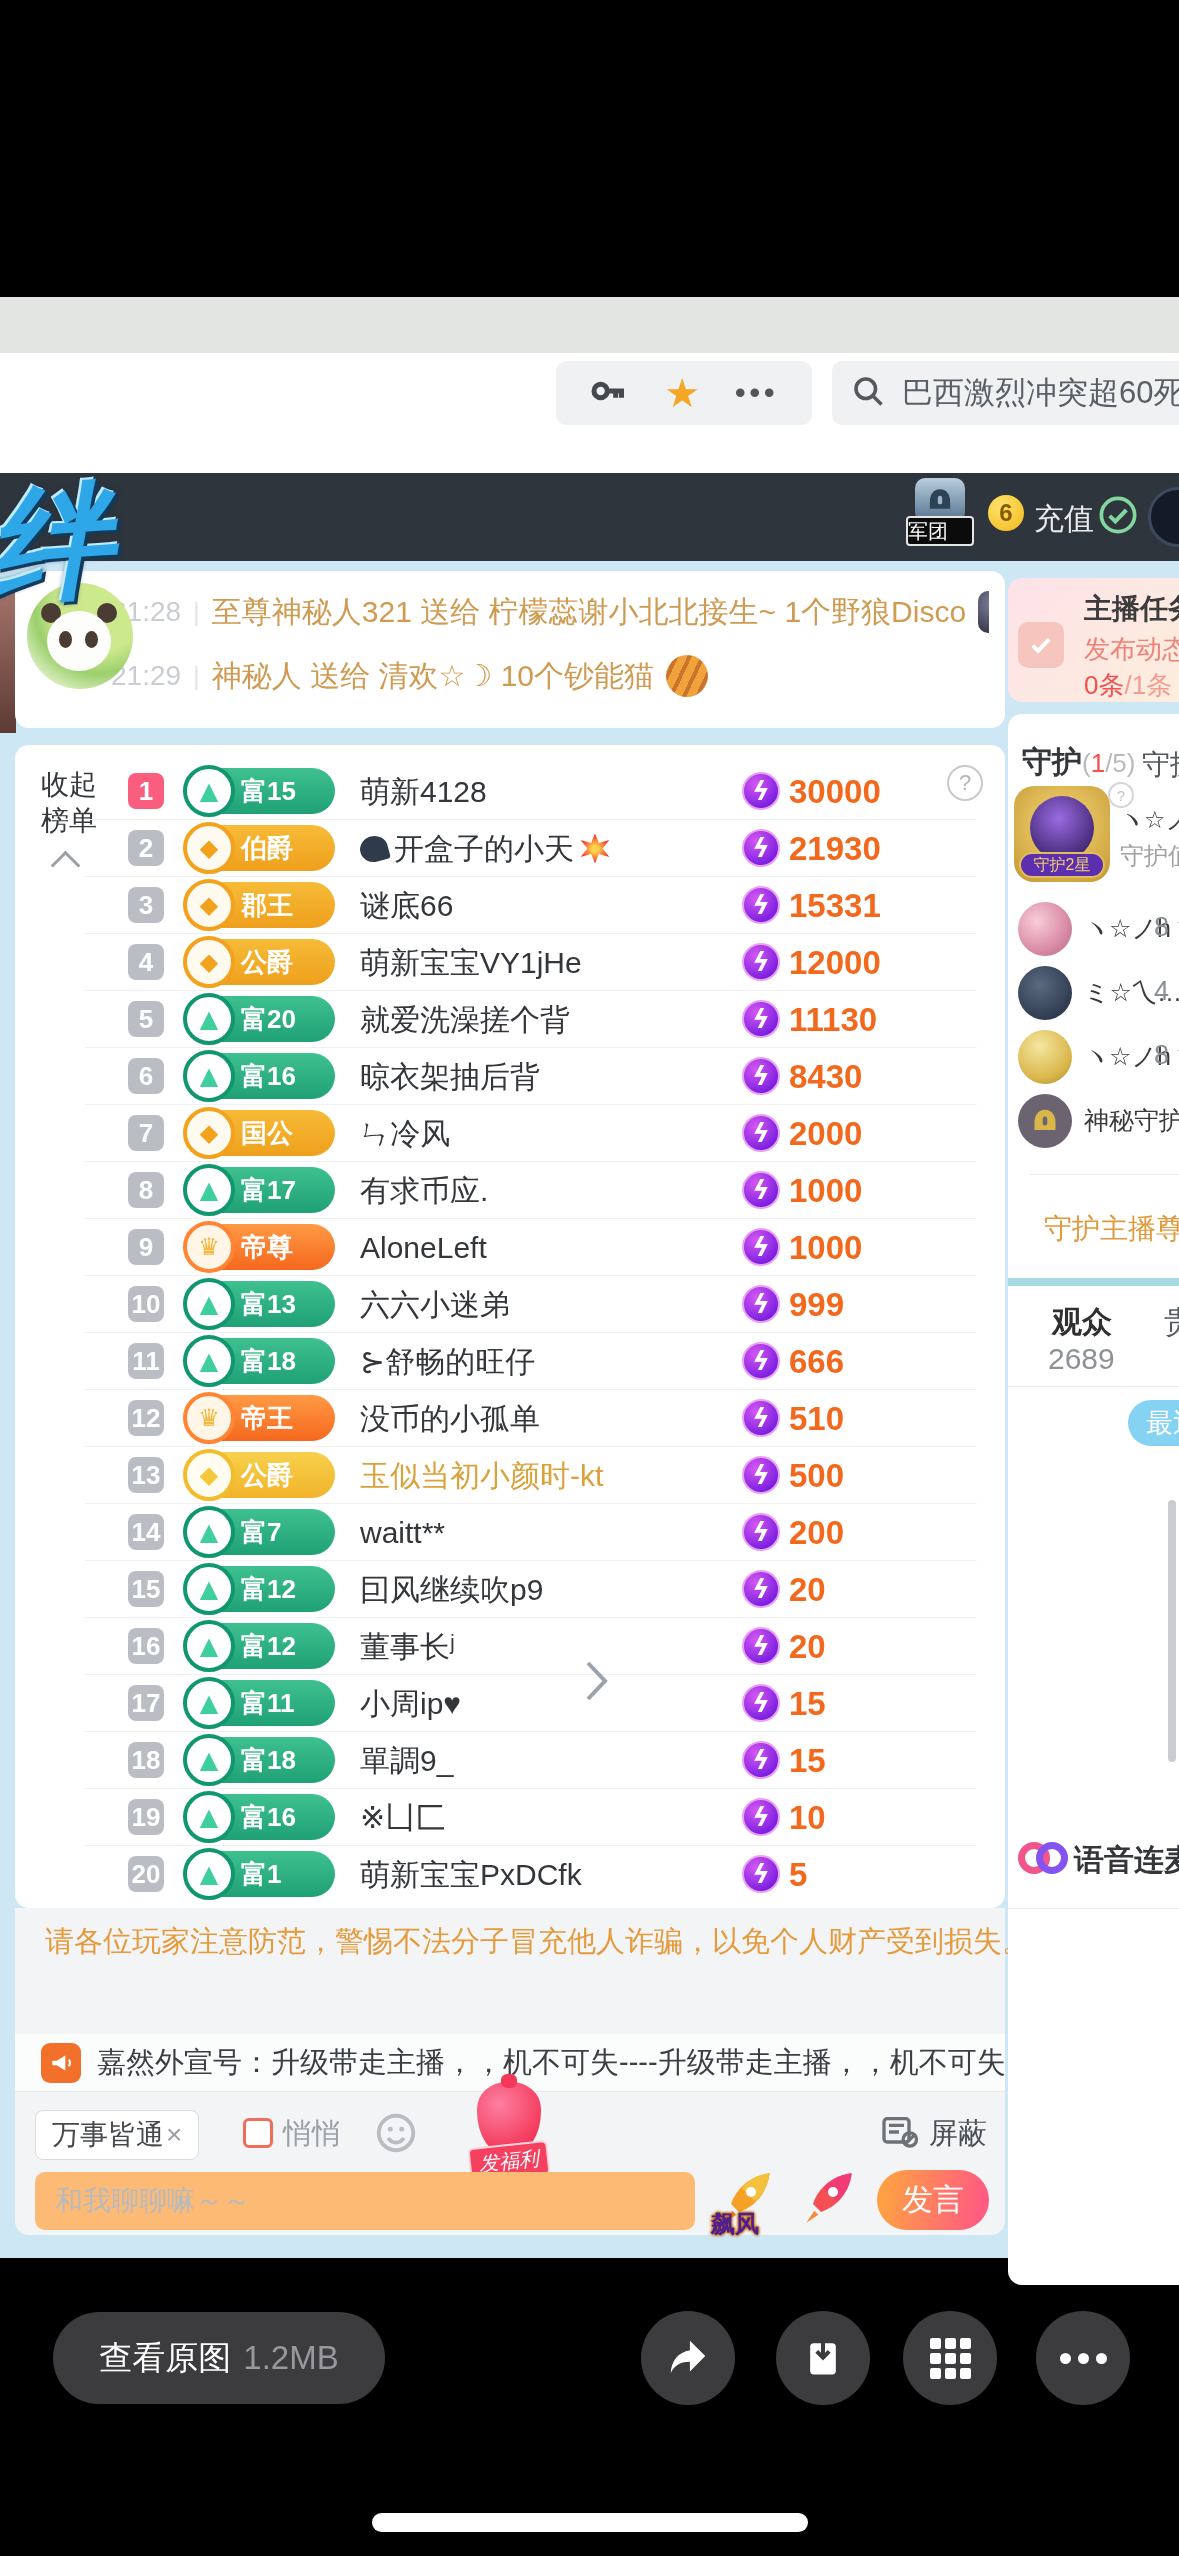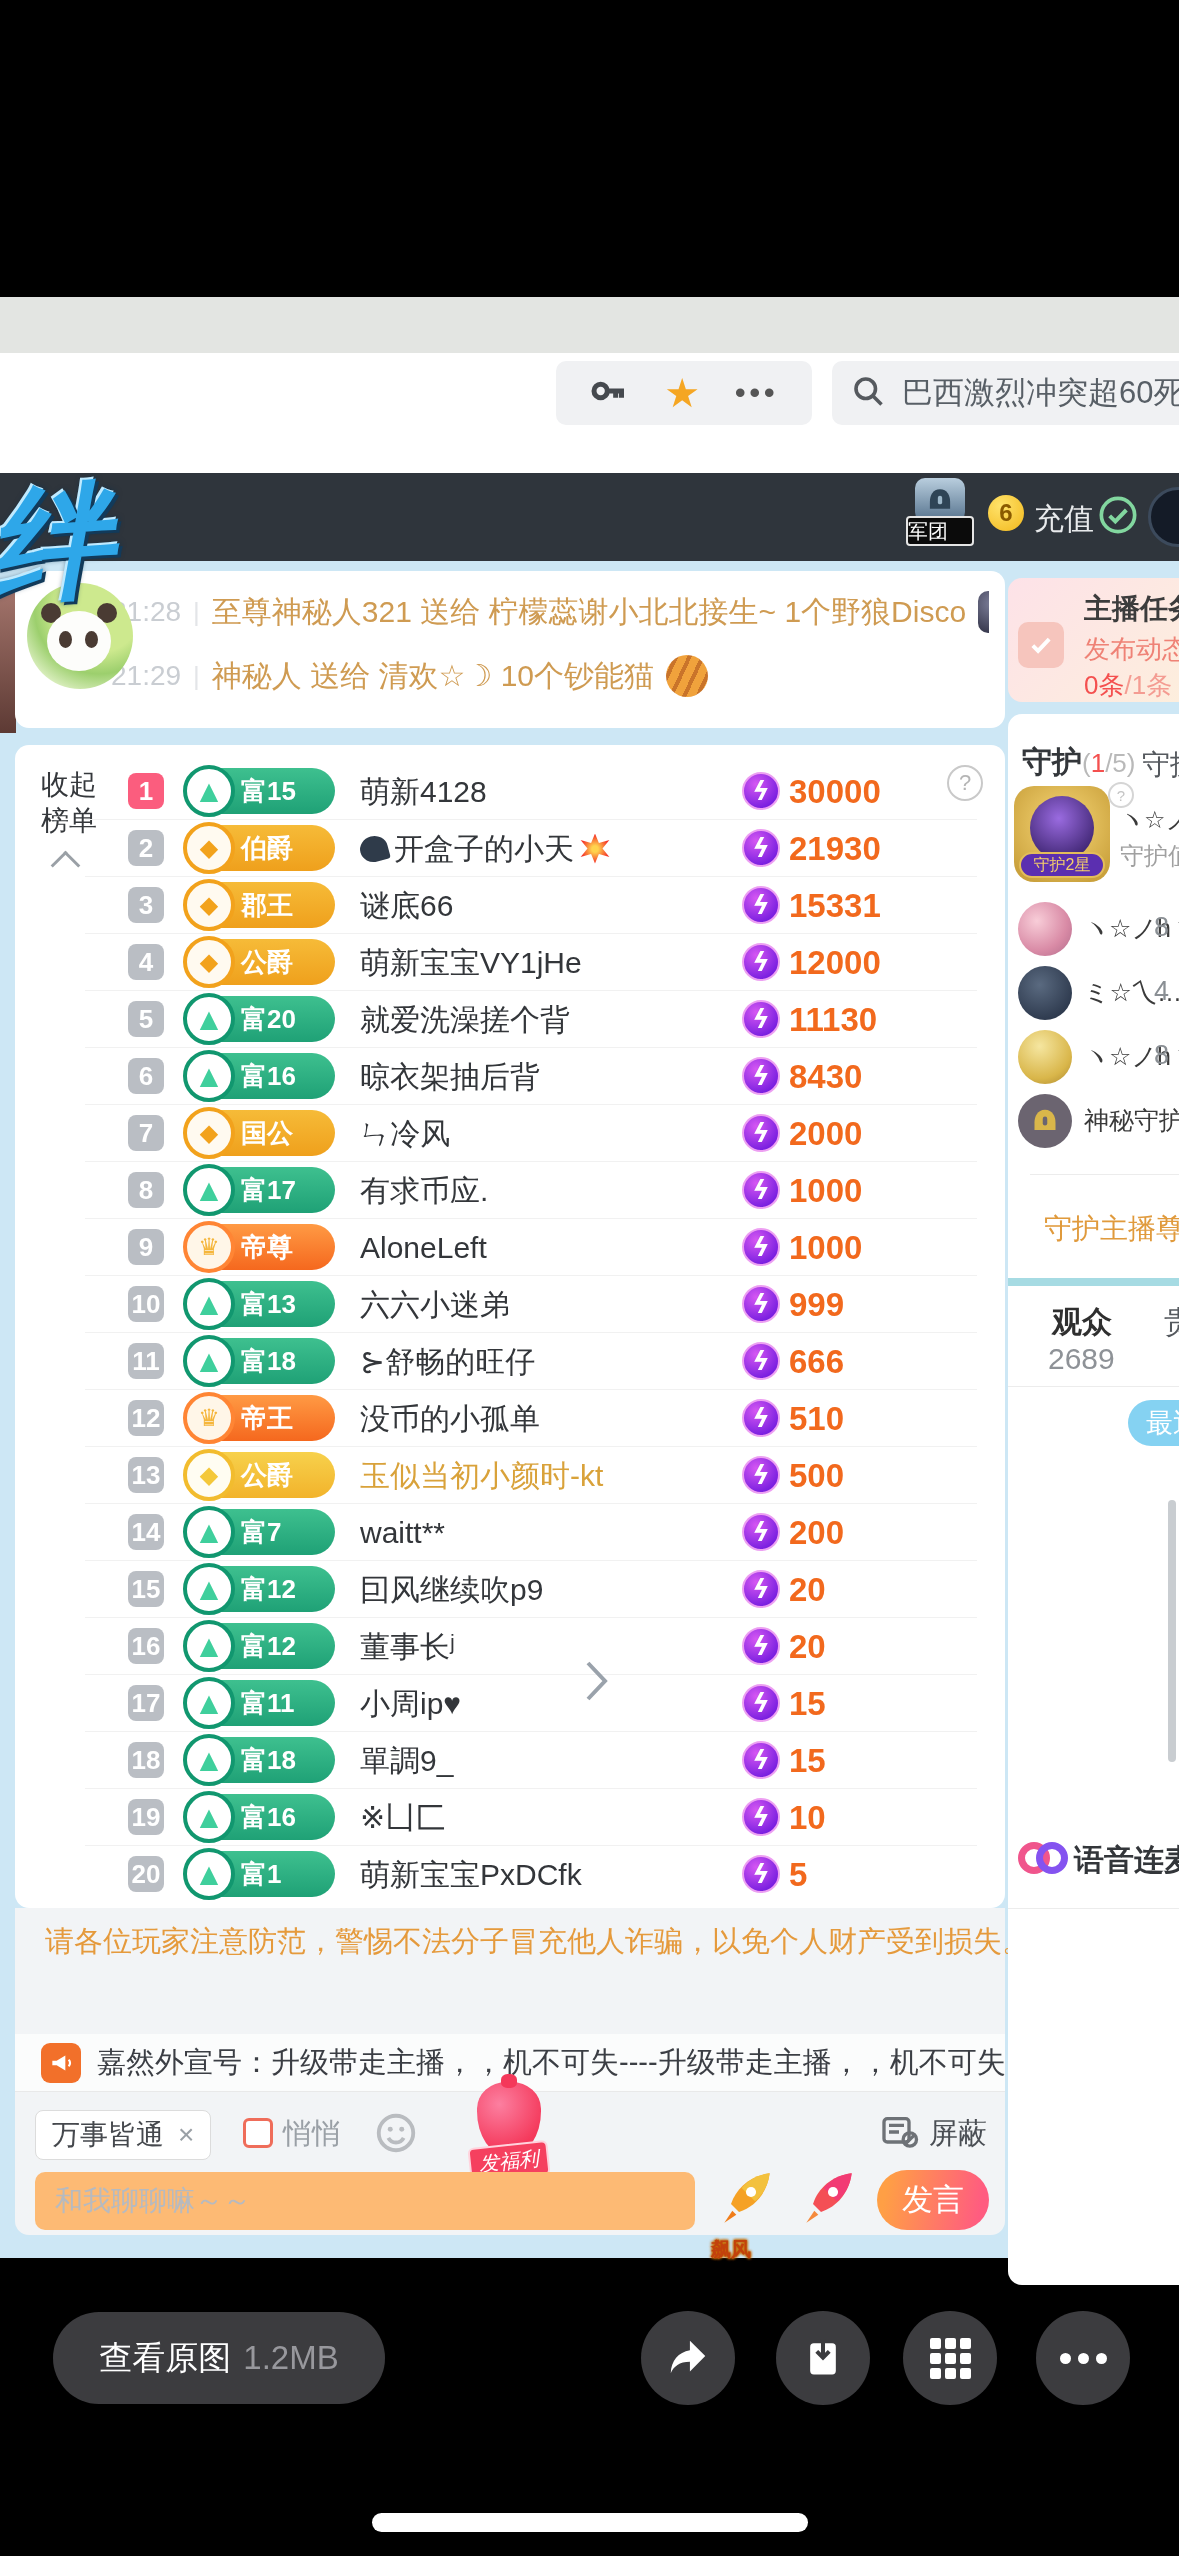--- a/index.html
+++ b/index.html
@@ -92,40 +92,40 @@
 
   
   .bottom-block{position:absolute;left:15px;top:1347px;width:990px;height:327px;background:#f2f4f6;border-radius:0 0 14px 14px;}
   .notice{position:absolute;left:30px;top:14px;font-size:29px;color:#e59a3c;white-space:nowrap;}
   .announce-row{position:absolute;left:0;top:126px;width:990px;height:58px;background:#fbfcfc;border-bottom:1px solid #e9e9e9;
                 display:flex;align-items:center;gap:16px;padding:0 0 0 26px;box-sizing:border-box;overflow:hidden;}
   .mega{width:40px;height:40px;border-radius:9px;background:#f2702a;flex:0 0 auto;display:flex;align-items:center;justify-content:center;}
   .announce-text{font-size:29px;color:#3b3e44;white-space:nowrap;}
   .chat-toolbar{position:absolute;left:0;top:194px;width:990px;height:66px;}
   .medal-pill{position:absolute;left:20px;top:8px;height:48px;border:1px solid #dcdcdc;border-radius:8px;background:#fff;
-              display:flex;align-items:center;gap:14px;padding:0 16px;font-size:28px;color:#45484d;}
+              display:flex;align-items:center;gap:2px;padding:0 16px;font-size:28px;color:#45484d;}
   .medal-x{color:#9aa0a6;font-size:28px;}
   .quiet-box{position:absolute;left:228px;top:16px;width:30px;height:30px;border:3px solid #ef6d5a;border-radius:6px;background:#fff;box-sizing:border-box;}
   .quiet-label{position:absolute;left:268px;top:12px;font-size:29px;color:#9aa0a6;}
   .smiley{position:absolute;left:358px;top:8px;}
   .giftbag{position:absolute;left:448px;top:-20px;width:92px;height:106px;}
   .pouch{position:absolute;left:14px;top:0;width:64px;height:74px;background:radial-gradient(circle at 35% 30%,#fc7fa0,#f4385a 70%);
          border-radius:46% 46% 48% 48%/36% 36% 60% 60%;}
   .pouch::before{content:"";position:absolute;left:24px;top:-8px;width:16px;height:14px;background:#f4385a;border-radius:40%;}
   .bag-label{position:absolute;left:6px;top:62px;background:#f5405f;border:2px solid #ffd3dd;border-radius:6px;color:#fff;
              font-size:20px;font-style:italic;padding:2px 8px;transform:rotate(-6deg);white-space:nowrap;}
   .block-group{position:absolute;right:18px;top:10px;display:flex;align-items:center;gap:10px;}
   .block-label{font-size:29px;color:#4a4e54;}
   .chat-input-row{position:absolute;left:0;top:262px;width:990px;height:64px;}
   .chat-field{position:absolute;left:20px;top:2px;width:660px;height:58px;background:#fdba74;border:none;border-radius:10px;
               font-size:28px;color:#55595e;padding:0 20px;box-sizing:border-box;font-family:Liberation Serif, serif;}
   .chat-field::placeholder{color:#b6bac0;}
   .rocket{position:absolute;top:-6px;width:72px;height:72px;}
-  .rocket-label{position:absolute;left:-4px;top:44px;color:#c2410c;font-size:20px;font-weight:bold;white-space:nowrap;
-                text-shadow:0 0 3px #c56a00,0 0 3px #c56a00,0 0 3px #c56a00;margin-top:28px;}
+  .rocket-label{position:absolute;left:-4px;top:44px;color:#4c1d95;font-size:24px;font-weight:bold;white-space:nowrap;
+                text-shadow:0 0 3px #c56a00,0 0 3px #c56a00,0 0 3px #c56a00;}
   .send-btn{position:absolute;left:862px;top:0;width:112px;height:60px;border:none;border-radius:30px;color:#fff;font-size:31px;
             background:linear-gradient(100deg,#ff9f45 10%,#ff5c80 90%);font-family:inherit;}
 
   
   .task-panel{left:1008px;top:578px;width:171px;height:124px;border-radius:14px 0 0 14px;
               background:linear-gradient(135deg,#fde2e8,#fdeedd);}
   .task-icon{position:absolute;left:10px;top:44px;width:46px;height:46px;border-radius:10px;background:#f6c5bd;
              display:flex;align-items:center;justify-content:center;}
   .task-title{position:absolute;left:76px;top:12px;font-size:28px;font-weight:bold;color:#3c3c3c;white-space:nowrap;}
   .task-item{position:absolute;left:76px;top:54px;font-size:26px;color:#ef8276;white-space:nowrap;}

